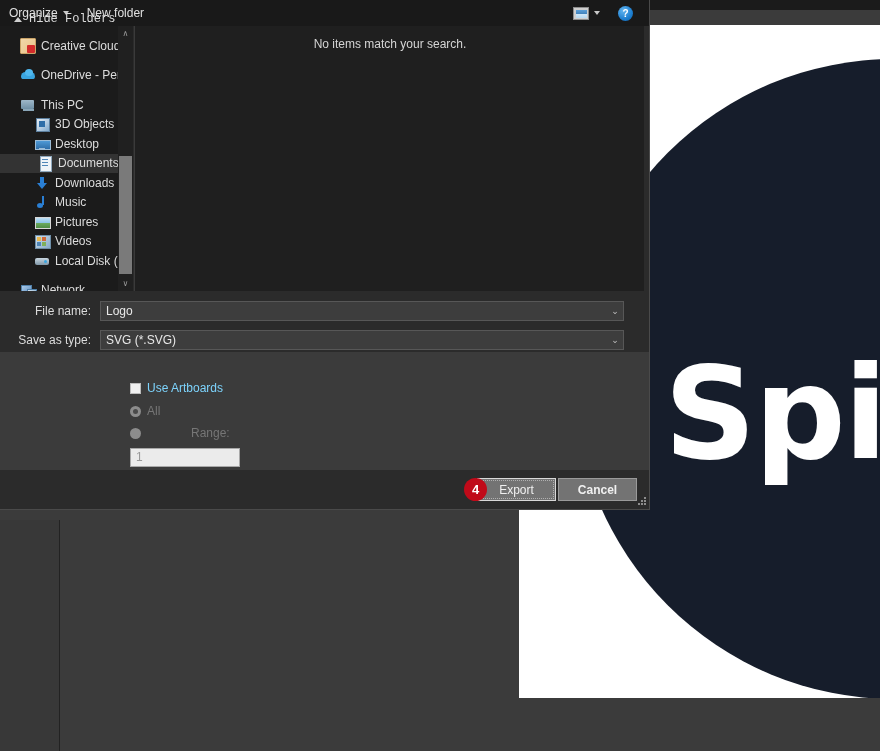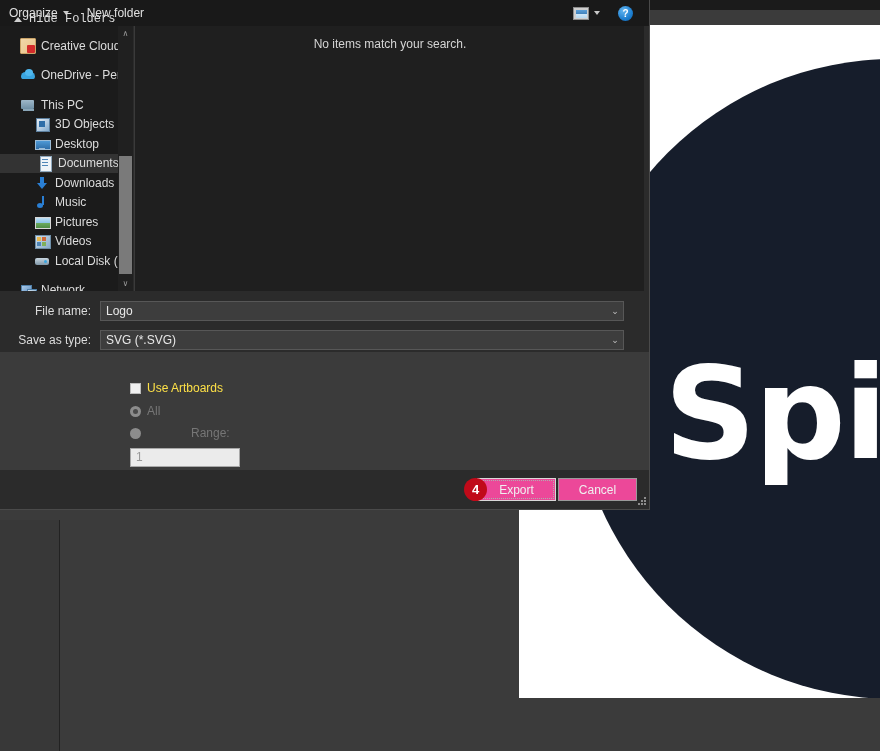--- a/index.html
+++ b/index.html
@@ -464,21 +464,21 @@
   }
   .radio-dot.checked::after {
     content: "";
     position: absolute;
     left: 3px; top: 3px;
     width: 5px; height: 5px;
     border-radius: 50%;
     background: #4a4a4a;
   }
   .opt-label-link {
-    color: #fde047;
+    color: #7dd3fc;
     font-size: 12px;
   }
   .opt-label-dim {
     color: #767676;
     font-size: 12px;
   }
   #range-input {
     margin-left: 130px;
     margin-top: 6px;
     width: 110px;
@@ -513,38 +513,39 @@
   .caret-up {
     width: 0; height: 0;
     border-left: 4px solid transparent;
     border-right: 4px solid transparent;
     border-bottom: 5px solid #cfcfcf;
   }
   .footer-btn {
     position: absolute;
     top: 478px;
     width: 79px; height: 23px;
-    background: #ec4899;
+    background: #737373;
     border: 1px solid #9a9a9a;
     color: #f0f0f0;
     font-size: 12px;
     display: flex;
     align-items: center;
     justify-content: center;
     cursor: default;
     font-family: "Liberation Sans", sans-serif;
   }
   #export-button {
     left: 477px;
     border: 1px solid #d8d8d8;
     outline: 1px dotted #b0b0b0;
     outline-offset: -3px;
   }
   #cancel-button {
     left: 558px;
+    font-weight: bold;
   }
   #step-badge {
     position: absolute;
     left: 464px; top: 478px;
     width: 23px; height: 23px;
     border-radius: 50%;
     background: #c00a19;
     color: #ffffff;
     font-size: 13px;
     font-weight: bold;

